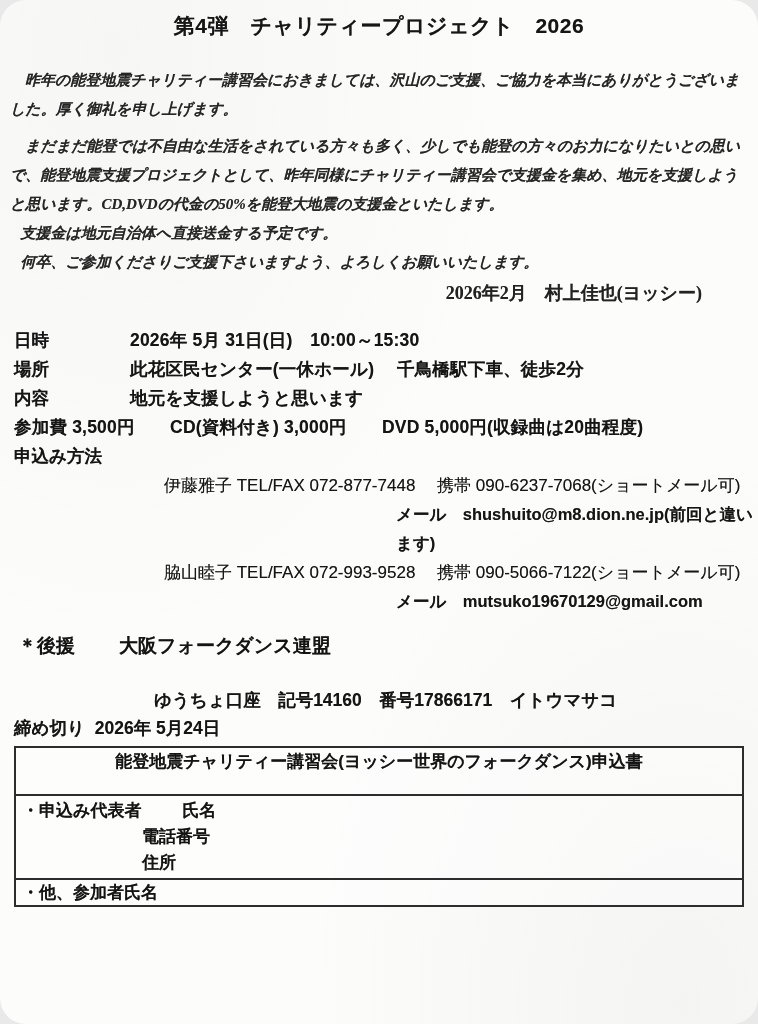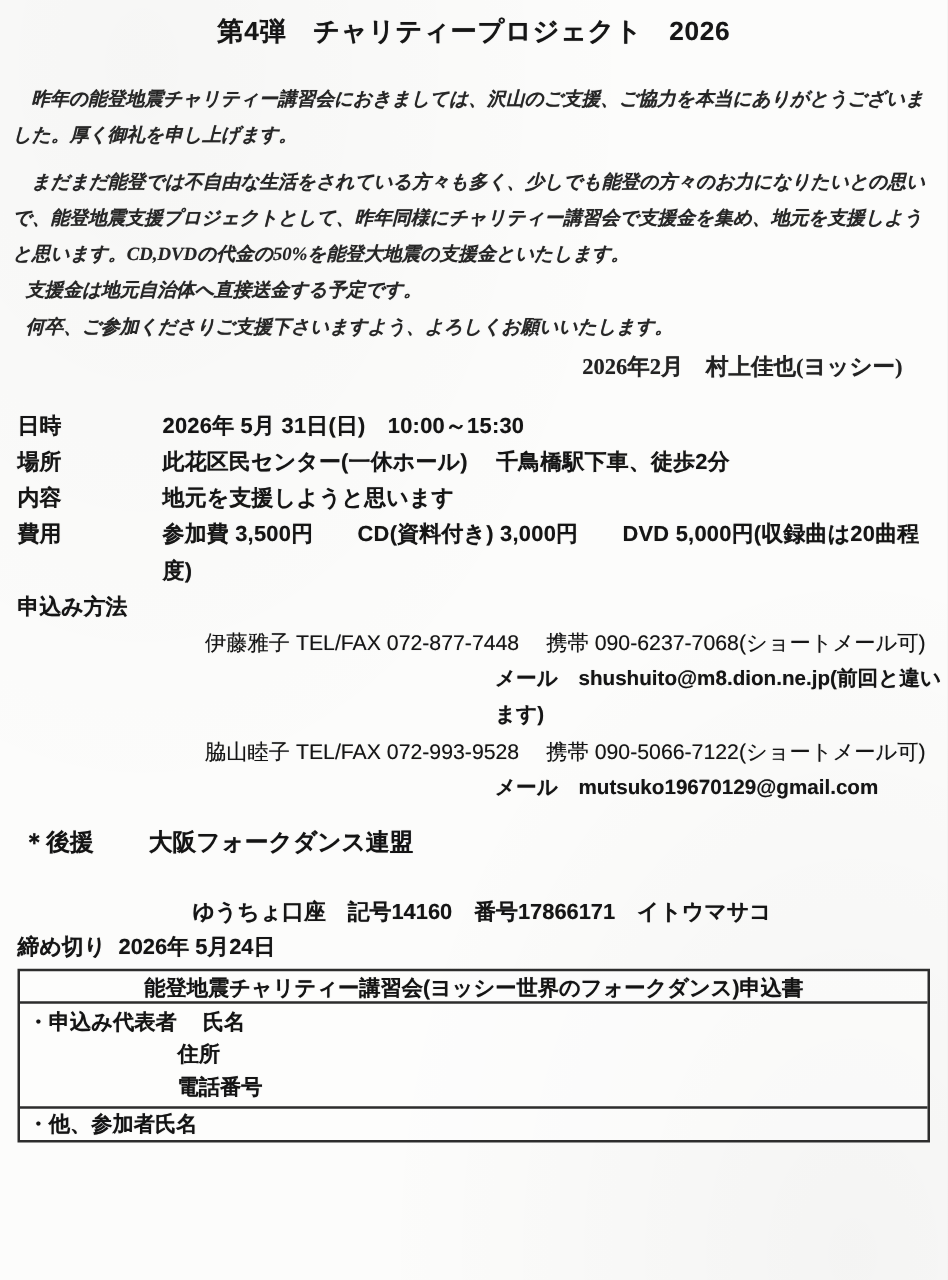--- a/index.html
+++ b/index.html
@@ -13,20 +13,21 @@
     position: relative;
     width: 758px; height: 1024px;
     box-sizing: border-box;
     overflow: hidden;
     background:
       radial-gradient(ellipse at 15% 5%, rgba(0,0,0,0.025), transparent 45%),
       radial-gradient(ellipse at 90% 98%, rgba(0,0,0,0.03), transparent 40%),
       #fcfcfb;
     padding-top: 12px;
     text-shadow: 0 0 0.6px rgba(40,40,40,0.55);
+    border-radius: 26px;
   }
   
   .doc-title {
     text-align: center;
     font-weight: 700;
     font-size: 21px;
     line-height: 28px;
     letter-spacing: 0.5px;
     color: #161616;
   }
@@ -44,21 +45,21 @@
   .intro p.pp { text-indent: 1em; }
   .intro p.second { margin-top: 8px; }
   .intro p.small-indent { text-indent: 0.7em; }
   .signature {
     margin-top: 2px;
     font-family: "Liberation Serif", serif;
     font-weight: 600;
     font-size: 18px;
     line-height: 29px;
     text-align: right;
-    padding-right: 36px;
+    padding-right: 56px;
     color: #222;
   }
   
   .details {
     margin: 18px 0 0 14px;
     font-weight: 700;
     font-size: 17.5px;
     color: #151515;
   }
   .detail-row { display: flex; line-height: 29px; }
@@ -92,24 +93,24 @@
   .form {
     margin: 4px 14px 0;
     border: 2px solid #2d2d2d;
     font-weight: 700;
     font-size: 17px;
     color: #141414;
     background: rgba(255,255,255,0.4);
   }
   .form-row { border-top: 2px solid #2d2d2d; }
   .form-row:first-child { border-top: none; }
-  .form-title { text-align: center; line-height: 28px; height: 24px; font-size: 17px; }
+  .form-title { text-align: center; line-height: 28px; height: 46px; font-size: 17px; }
   .form-rep { padding: 2px 0 2px 6px; }
   .form-rep .line { line-height: 26px; }
-  .form-rep .field-name { margin-left: 16px; }
+  .form-rep .field-name { margin-left: 36px; }
   .form-rep .field-sub { margin-left: 120px; }
   .form-others { padding-left: 6px; line-height: 25px; height: 25px; }
 </style>
 </head>
 <body>
 
 <div class="page">
 
   <div class="doc-title">第4弾　チャリティープロジェクト　2026</div>
 
@@ -128,21 +129,20 @@
     </div>
     <div class="detail-row">
       <span class="detail-label">場所</span>
       <span class="detail-value">此花区民センター(一休ホール)　 千鳥橋駅下車、徒歩2分</span>
     </div>
     <div class="detail-row">
       <span class="detail-label">内容</span>
       <span class="detail-value">地元を支援しようと思います</span>
     </div>
     <div class="detail-row">
-      <span class="detail-label">費用</span>
       <span class="detail-value">参加費 3,500円　　CD(資料付き) 3,000円　　DVD 5,000円(収録曲は20曲程度)</span>
     </div>
     <div class="detail-row">
       <span class="detail-label">申込み方法</span>
     </div>
     <div class="contact-line">伊藤雅子  TEL/FAX  072-877-7448　 携帯 090-6237-7068(ショートメール可)</div>
     <div class="contact-email">メール　shushuito@m8.dion.ne.jp(前回と違います)</div>
     <div class="contact-line">脇山睦子  TEL/FAX 072-993-9528　 携帯 090-5066-7122(ショートメール可)</div>
     <div class="contact-email">メール　mutsuko19670129@gmail.com</div>
   </div>
@@ -162,22 +162,22 @@
 
   <div class="form">
     <div class="form-row form-title">
       <span>能登地震チャリティー講習会(ヨッシー世界のフォークダンス)申込書</span>
     </div>
     <div class="form-row form-rep">
       <div class="line">
         <span>・申込み代表者</span>
         <span class="field-name">氏名</span>
       </div>
+      <div class="line"><span class="field-sub">電話番号</span></div>
       <div class="line"><span class="field-sub">住所</span></div>
-      <div class="line"><span class="field-sub">電話番号</span></div>
     </div>
     <div class="form-row form-others">
       <span>・他、参加者氏名</span>
     </div>
 
   </div>
 
 </div>
 
 </body></html>

